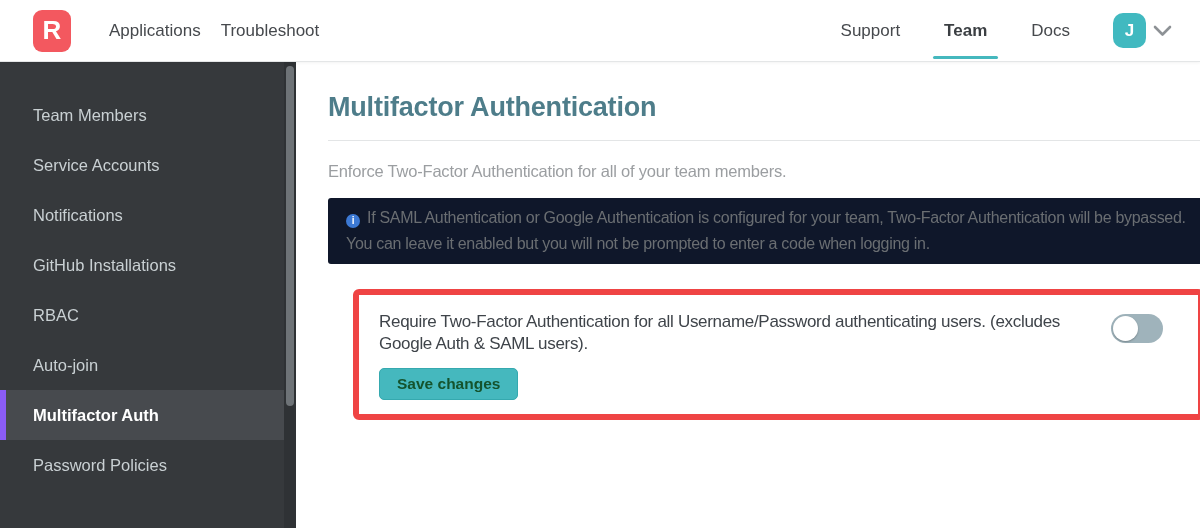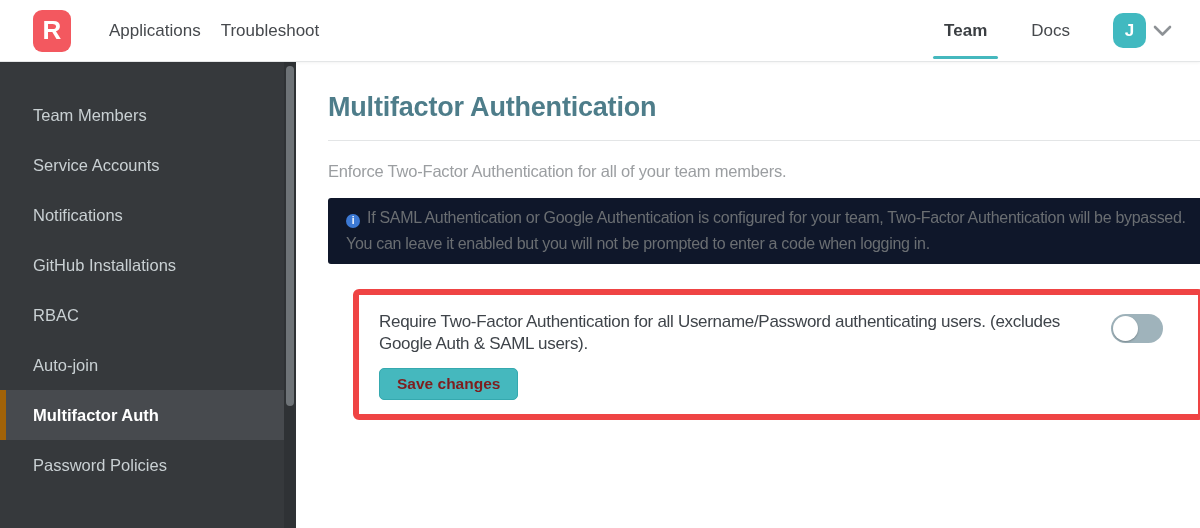--- a/index.html
+++ b/index.html
@@ -66,21 +66,21 @@
   }
   .side-item {
     height: 50px; line-height: 50px;
     padding-left: 33px;
     font-size: 16.5px; color: #c9d0d3;
     cursor: pointer;
     white-space: nowrap; overflow: hidden;
   }
   .side-item.active {
     background: #474a4e;
-    border-left: 6px solid #a16207;
+    border-left: 6px solid #8b5cf6;
     padding-left: 27px;
     color: #ffffff; font-weight: bold;
   }
   .side-scroll-track {
     position: absolute; top: 0; right: 0;
     width: 12px; height: 100%;
     background: #2f3235;
   }
   .side-scroll-thumb {
     position: absolute; top: 4px; right: 2px;
@@ -144,21 +144,21 @@
     background: #ffffff; border-radius: 50%;
     box-shadow: 0 1px 2px rgba(0,0,0,0.25);
   }
   .save-btn {
     margin-top: 13px;
     height: 32px;
     padding: 0 17px;
     background: #45b8be;
     border: 1px solid #35a9af;
     border-radius: 5px;
-    color: #7f1d1d; font-size: 15.5px; font-weight: bold;
+    color: #14532d; font-size: 15.5px; font-weight: bold;
     font-family: "Liberation Sans", "DejaVu Sans", sans-serif;
     cursor: pointer;
   }
 </style>
 </head>
 <body>
 
 <header class="header">
   <div class="logo">
     <span>R</span>
@@ -166,20 +166,23 @@
   <nav class="nav-left">
     <a class="nav-item">
         <span>Applications</span>
       </a>
     <a class="nav-item">
         <span>Troubleshoot</span>
       </a>
   </nav>
   <div class="spacer"></div>
   <nav class="nav-right">
+    <a class="nav-item">
+        <span>Support</span>
+      </a>
     <a class="nav-item active">
         <span>Team</span>
       </a>
     <a class="nav-item">
         <span>Docs</span>
       </a>
   </nav>
   <div class="user-menu">
     <div class="avatar">
       <span>J</span>

